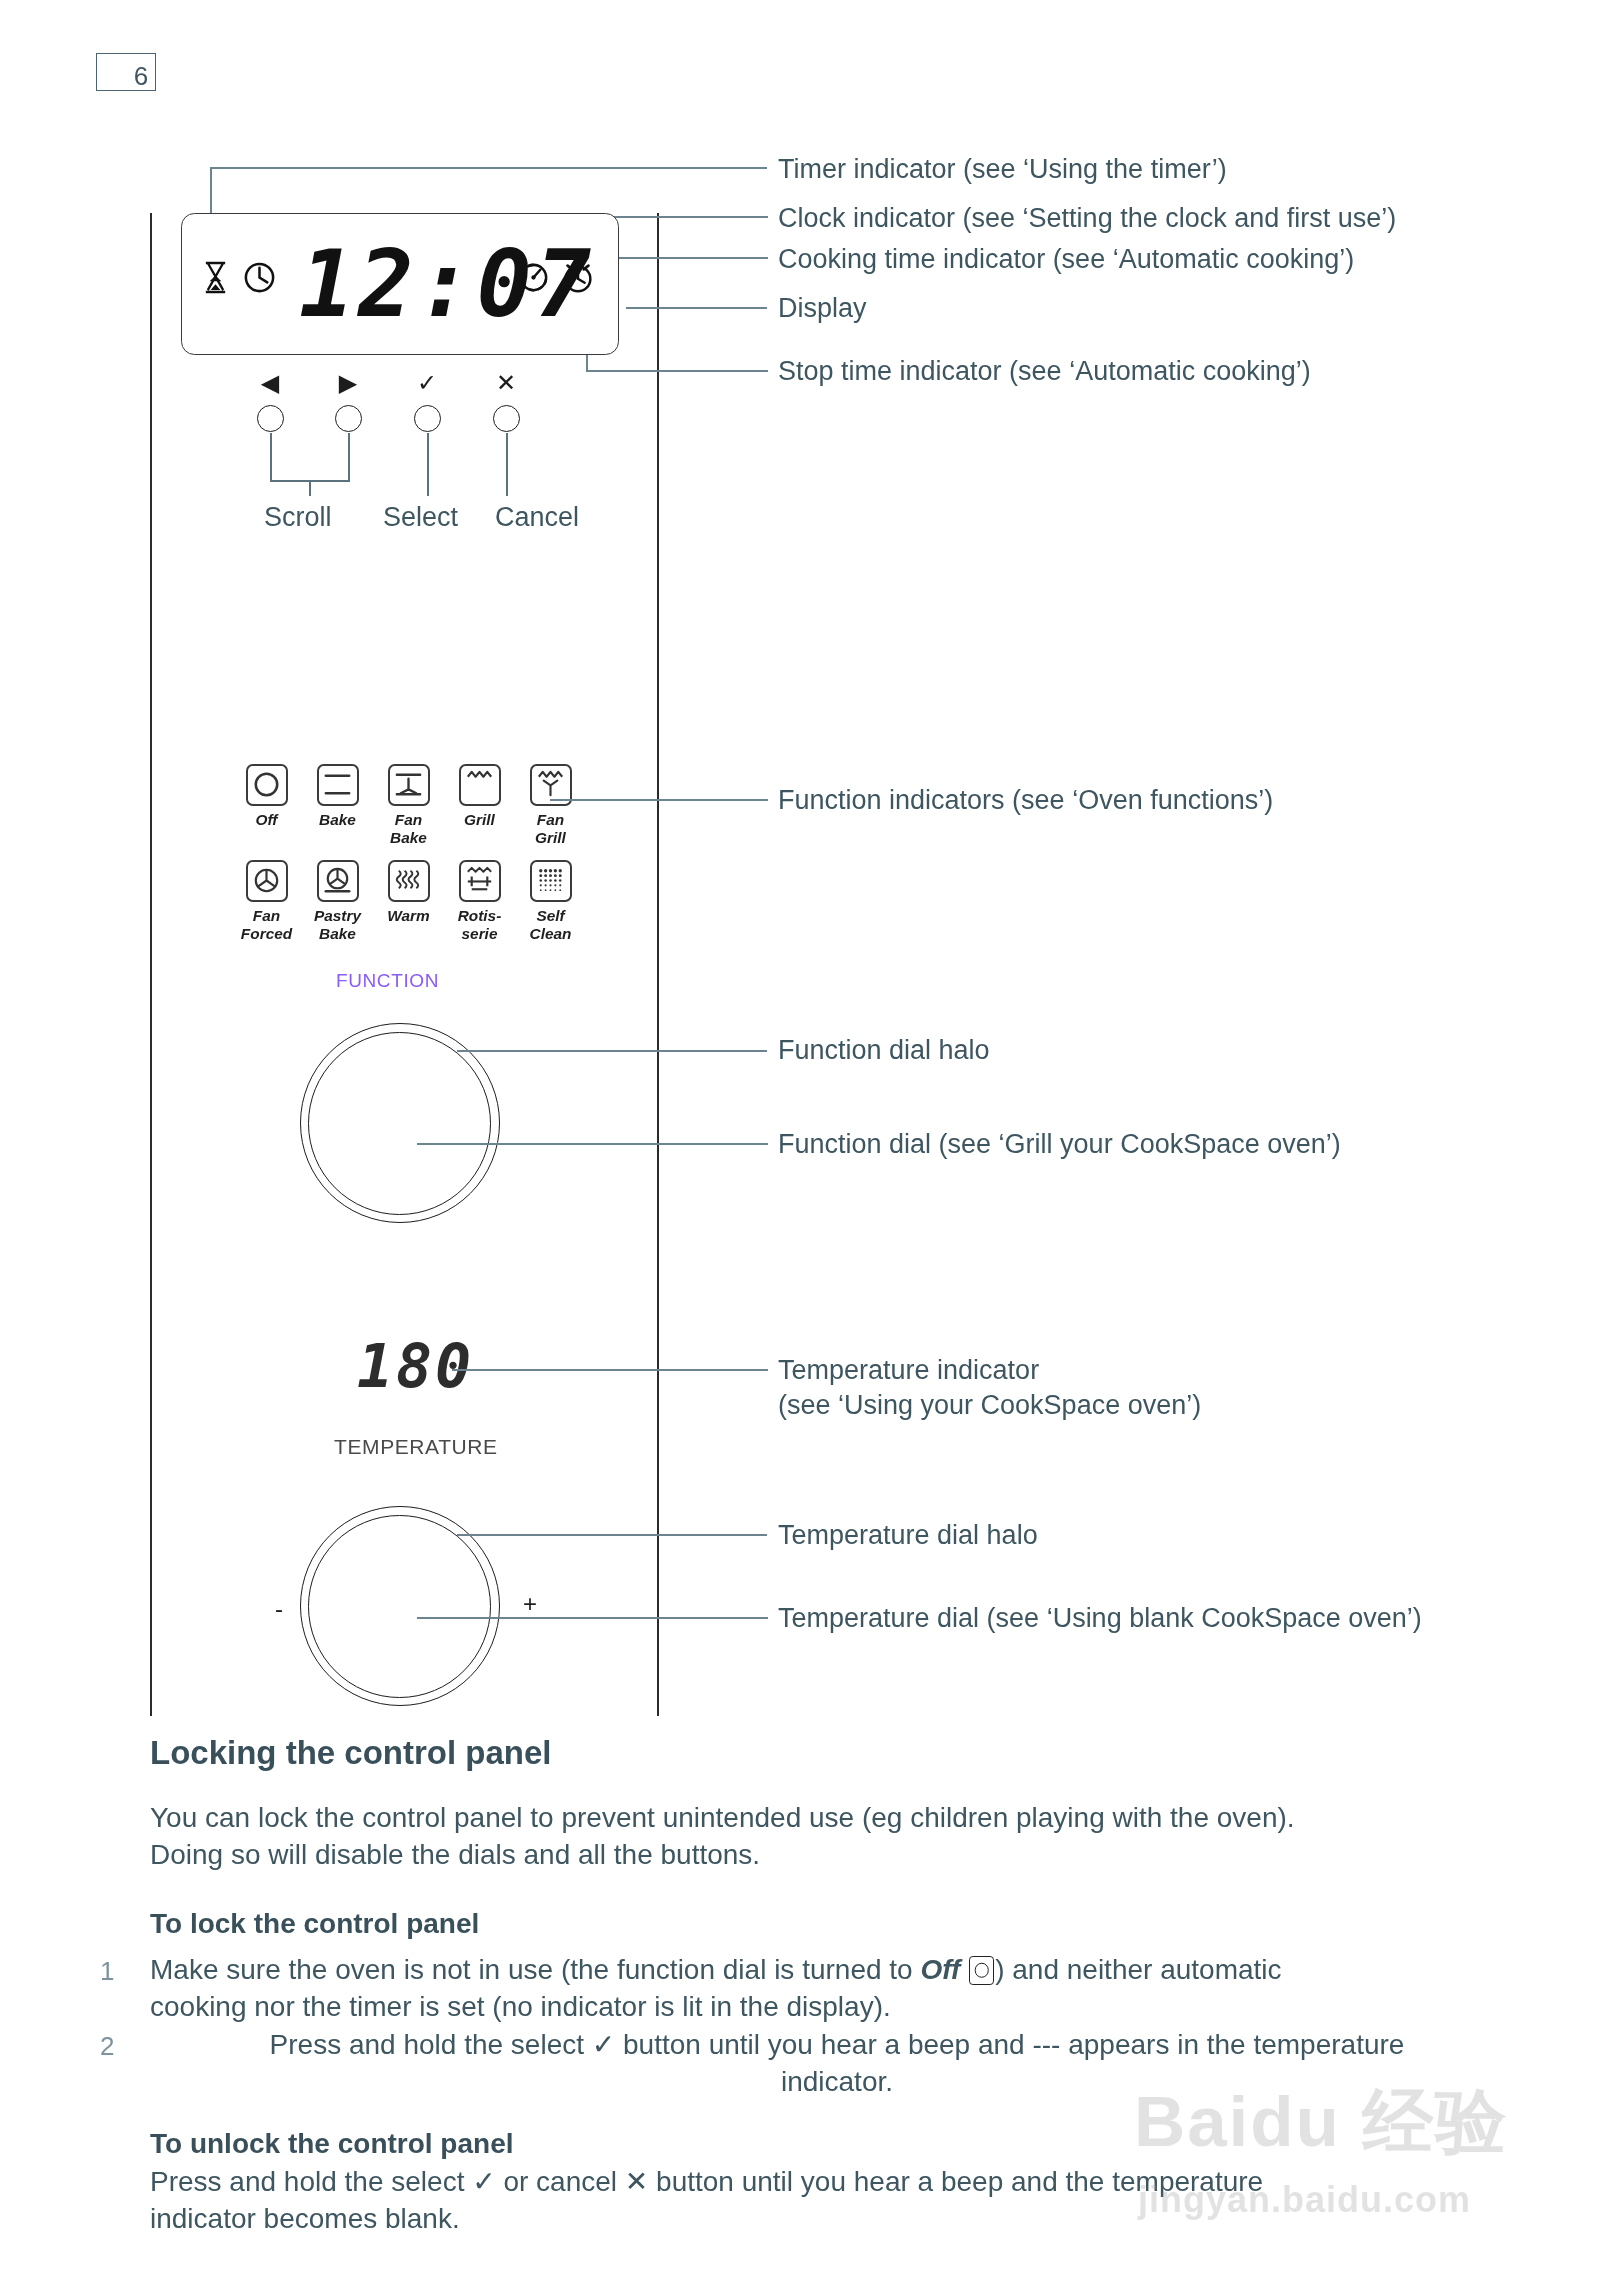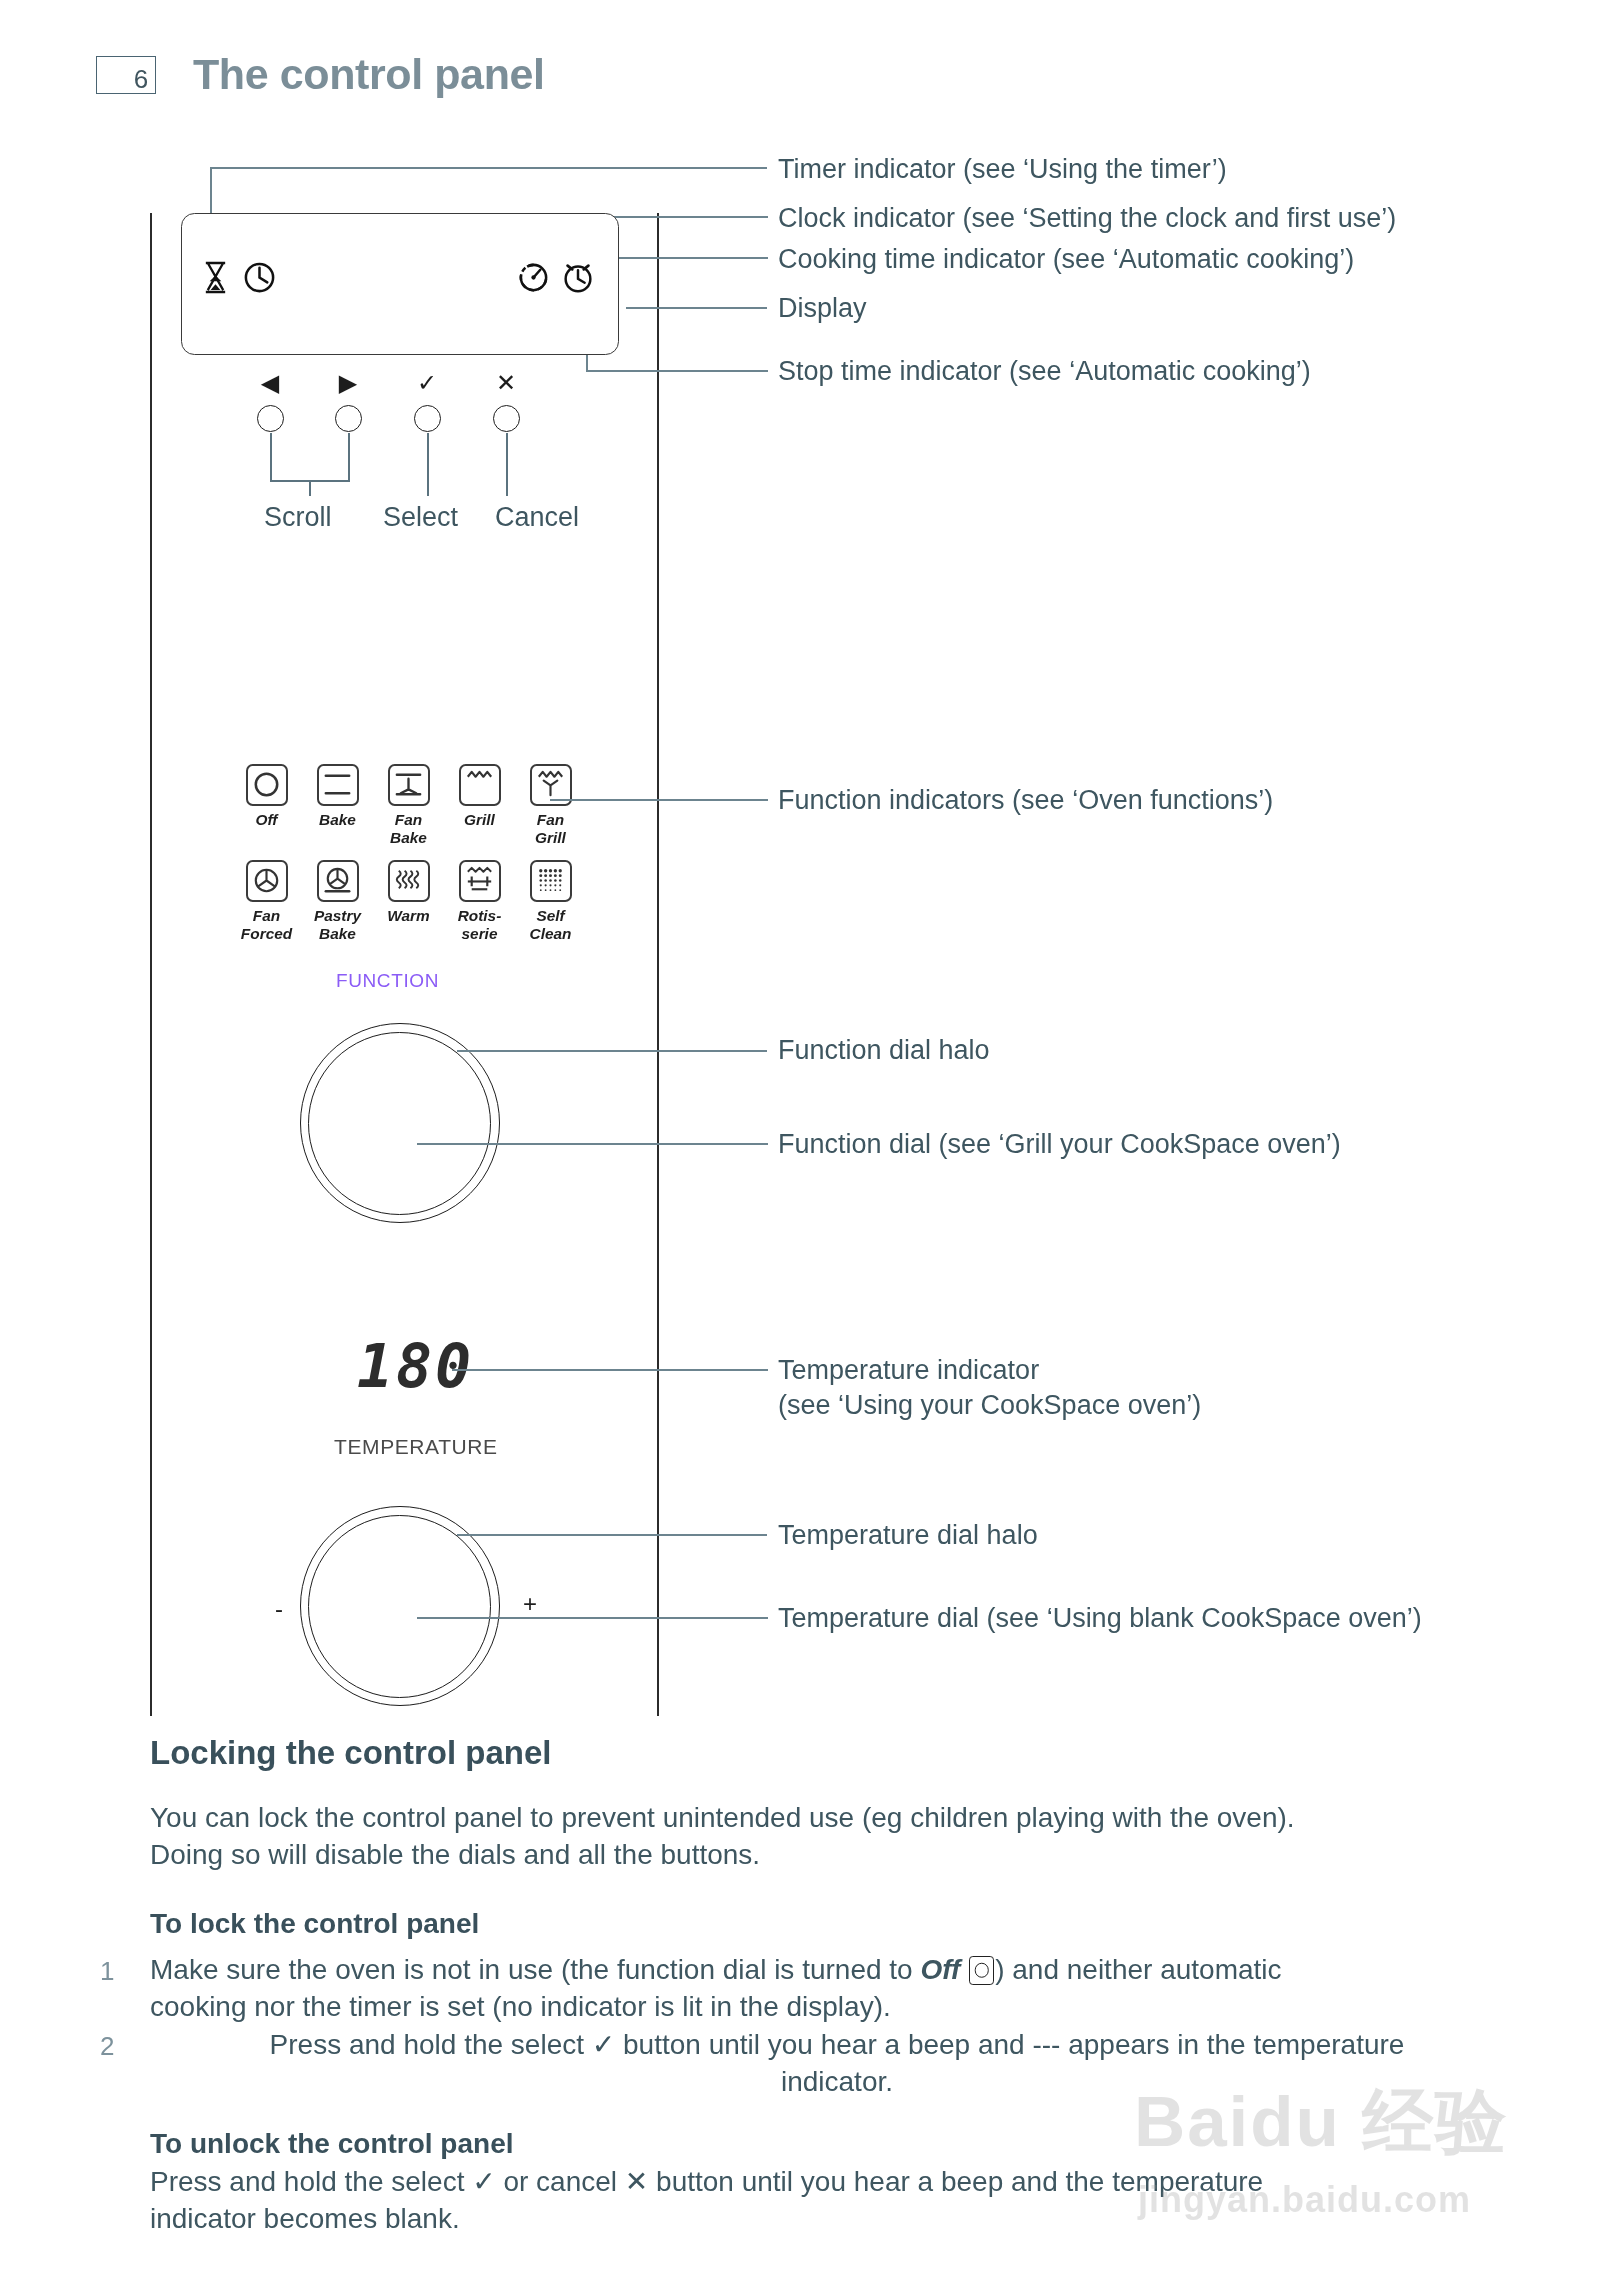--- a/index.html
+++ b/index.html
@@ -144,21 +144,20 @@
   .wm-main { left:1134px; top:2075px; font-size:71px; letter-spacing:1.9px; }
   .wm-sub  { left:1138px; top:2179px; font-size:36px; letter-spacing:1px; }
 </style>
 </head>
 <body>
 
 <div class="header">
   <div class="page-num-box">
     <span>6</span>
   </div>
-  <div class="page-title">The control panel</div>
 </div>
 
 <div class="diagram">
 
   <div class="vline left"></div>
   <div class="vline right"></div>
 
   <div class="lead v" style="left:210px; top:167px; height:106px;"></div>
   <div class="lead h" style="left:210px; top:167px; width:557px;"></div>
 
@@ -177,20 +176,21 @@
     <svg class="lcd-icon" style="left:19px; top:46px;" width="29" height="35" viewBox="0 0 30 36">
       <path d="M5 3 h20 M5 33 h20 M7 3 L23 31 M23 3 L7 31" stroke="#111" stroke-width="2.4" fill="none"></path>
       <path d="M9 22 L21 22 L15 16 Z" fill="#111"></path>
       <path d="M10 31 L20 31 L15 25 Z" fill="#111"></path>
     </svg>
     <svg class="lcd-icon" style="left:60px; top:46px;" width="35" height="35" viewBox="0 0 36 36">
       <circle cx="18" cy="18" r="14" stroke="#111" stroke-width="2.6" fill="none"></circle>
       <path d="M18 8 V18 L26 23" stroke="#111" stroke-width="2.6" fill="none" stroke-linecap="round"></path>
     </svg>
 
+    <div class="seg-digits">12:07</div>
 
     <svg class="lcd-icon" style="left:334px; top:46px;" width="35" height="35" viewBox="0 0 36 36">
       <path d="M18 5 A13 13 0 1 0 31 18" stroke="#111" stroke-width="2.6" fill="none" stroke-dasharray="5 4"></path>
       <circle cx="18" cy="18" r="13" stroke="#111" stroke-width="2.6" fill="none" stroke-dasharray="44 10"></circle>
       <path d="M18 18 L25 10" stroke="#111" stroke-width="2.6" stroke-linecap="round"></path>
       <circle cx="18" cy="18" r="2.2" fill="#111"></circle>
     </svg>
     <svg class="lcd-icon" style="left:377px; top:44px;" width="38" height="38" viewBox="0 0 40 40">
       <circle cx="20" cy="22" r="13" stroke="#111" stroke-width="2.6" fill="none"></circle>
       <path d="M20 13 V22 L27 26" stroke="#111" stroke-width="2.6" fill="none" stroke-linecap="round"></path>

